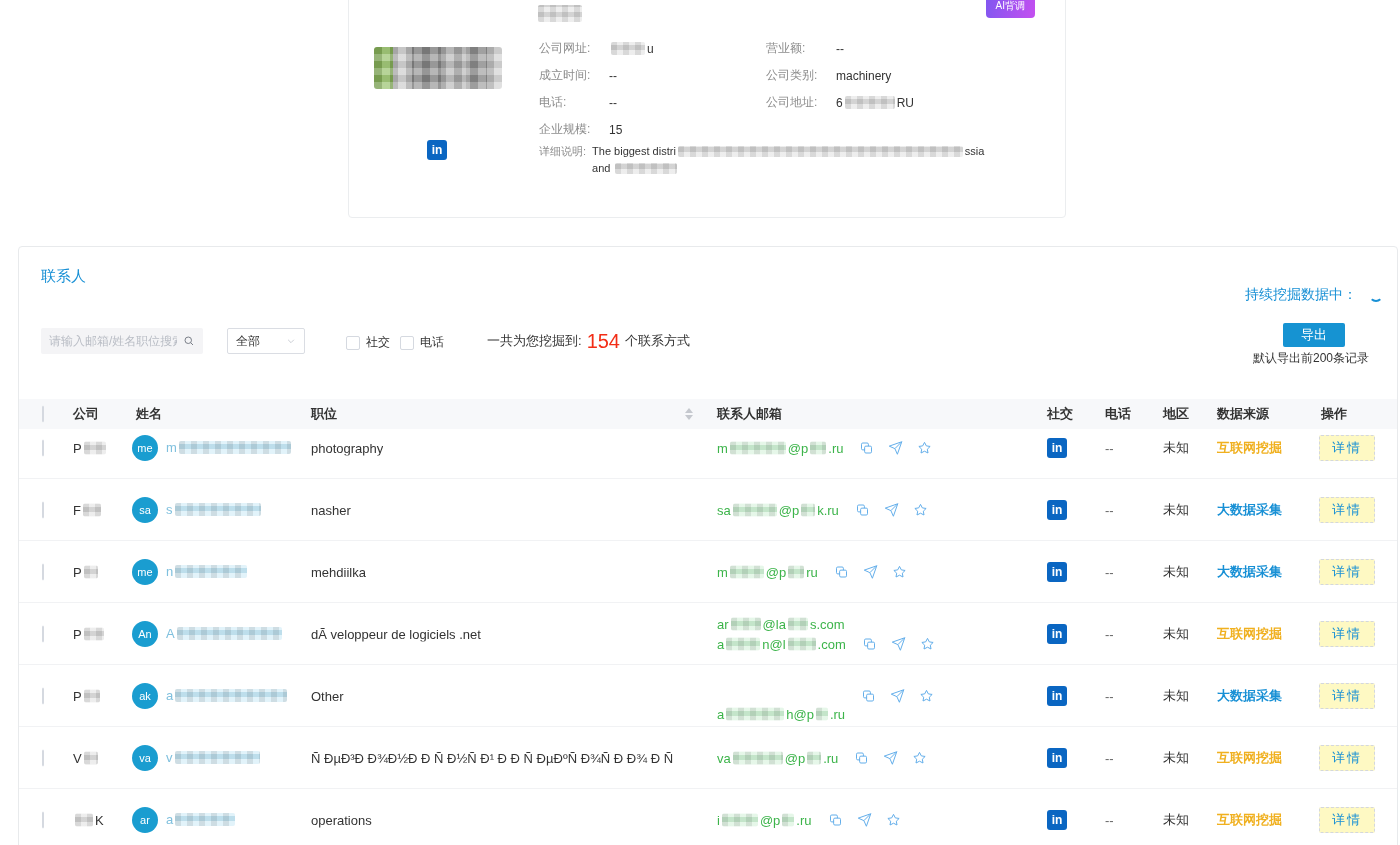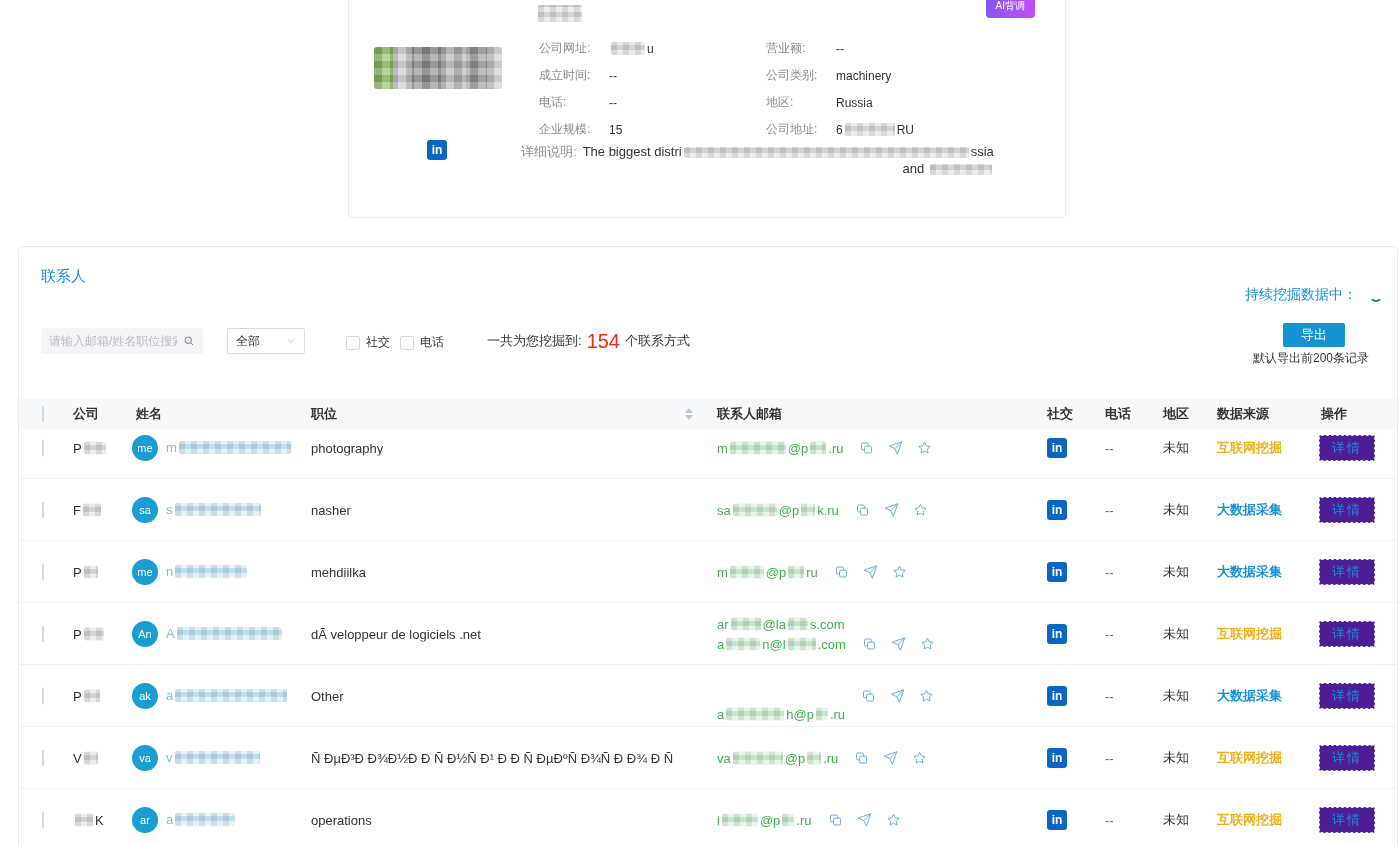--- a/index.html
+++ b/index.html
@@ -29,22 +29,22 @@
       linear-gradient(90deg,#8fbc60 0 15%,#c9c9c9 15% 30%,#8f8f8f 30% 52%,#b5b5b5 52% 72%,#9a9a9a 72% 88%,#cfcfcf 88%); }
   .li-icon { width:20px; height:20px; background:#0a66c2; color:#fff; border-radius:3px;
     font-weight:bold; font-size:12px; display:flex; align-items:center; justify-content:center; cursor:pointer; }
   .card-linkedin { position:absolute; left:78px; top:201px; }
   .fields-col { position:absolute; top:96px; }
   .fields-left  { left:190px; width:215px; }
   .fields-right { left:417px; width:290px; }
   .f-row { display:flex; align-items:center; height:27px; font-size:12px; }
   .f-label { color:#8c8c8c; width:70px; flex:none; }
   .f-value { color:#333; }
-  .desc-row { position:absolute; left:172px; top:204px; width:512px; font-size:13px;
-    line-height:17px; display:flex;text-align:right; }
+  .desc-row { position:absolute; left:190px; top:204px; width:512px; font-size:11px;
+    line-height:17px; display:flex; }
   .desc-row .f-label { width:auto; margin-right:6px; }
   .desc-text { color:#333; }
   .desc-text .pix { height:11px; }
 
   
   .contacts-panel { position:absolute; left:18px; top:246px; width:1380px; height:606px;
     background:#fff; border:1px solid #e8eaec; border-radius:4px; overflow:hidden; }
   .panel-title { position:absolute; left:22px; top:20px; font-size:15px; color:#1890d5; }
   .mining { position:absolute; right:14px; top:22px; display:flex; align-items:center; gap:12px;margin-top:17px; }
   .mining-text { font-size:14px; color:#1890d5; }
@@ -92,21 +92,21 @@
   .c-region  { left:1144px; } .c-source { left:1198px;font-weight:bold; } .c-action { left:1300px; }
   .avatar { width:26px; height:26px; border-radius:50%; background:#1a9dd0; color:#fff;
     font-size:11px; display:flex; align-items:center; justify-content:center; flex:none; }
   .name-text { margin-left:8px; color:#7fc0de; }
   .email-line { display:flex; align-items:center; }
   .email-text { color:#3cb44a; }
   .email-icons { display:inline-flex; gap:14px; margin-left:16px; }
   .email-icons span { display:inline-flex; cursor:pointer; }
   .email-icons svg { width:15px; height:15px; stroke:#63aeea; fill:none; stroke-width:1.6; }
   .detail-btn { height:26px; padding:0 12px; border:1px dashed #d4d7dc; border-radius:2px;
-    background:#4c1d95; color:#1890d5; font-size:13px; letter-spacing:2px; cursor:pointer;
+    background:#fef9c3; color:#1890d5; font-size:13px; letter-spacing:2px; cursor:pointer;
     font-family:"Liberation Sans","DejaVu Sans",sans-serif; }
   .sort { position:absolute; left:666px; top:50%; transform:translateY(-50%);
     display:flex; flex-direction:column; gap:2px; cursor:pointer; }
   .caret-up { width:0; height:0; border-left:4px solid transparent; border-right:4px solid transparent;
     border-bottom:5px solid #c5c8ce; }
   .caret-down { width:0; height:0; border-left:4px solid transparent; border-right:4px solid transparent;
     border-top:5px solid #c5c8ce; }
 </style>
 </head>
 <body>
@@ -139,24 +139,20 @@
         </div>
       </div>
     <div class="fields-col fields-right" id="fields-right">
         <div class="f-row">
           <span class="f-label">营业额:</span>
           <span class="f-value"><span>--</span></span>
         </div>
         <div class="f-row">
           <span class="f-label">公司类别:</span>
           <span class="f-value"><span>machinery</span></span>
-        </div>
-        <div class="f-row">
-          <span class="f-label">地区:</span>
-          <span class="f-value"><span>Russia</span></span>
         </div>
         <div class="f-row">
           <span class="f-label">公司地址:</span>
           <span class="f-value"><span>6</span><span class="pix pix-gray" style="width: 50px;"></span><span>RU</span></span>
         </div>
       </div>
     <div class="desc-row">
       <span class="f-label">详细说明:</span>
       <span class="desc-text" id="desc-text"><span>The biggest distri</span><span class="pix pix-gray" style="width: 285px;"></span><span>ssia</span><br><span>and </span><span class="pix pix-gray" style="width: 62px;"></span></span>
     </div>

